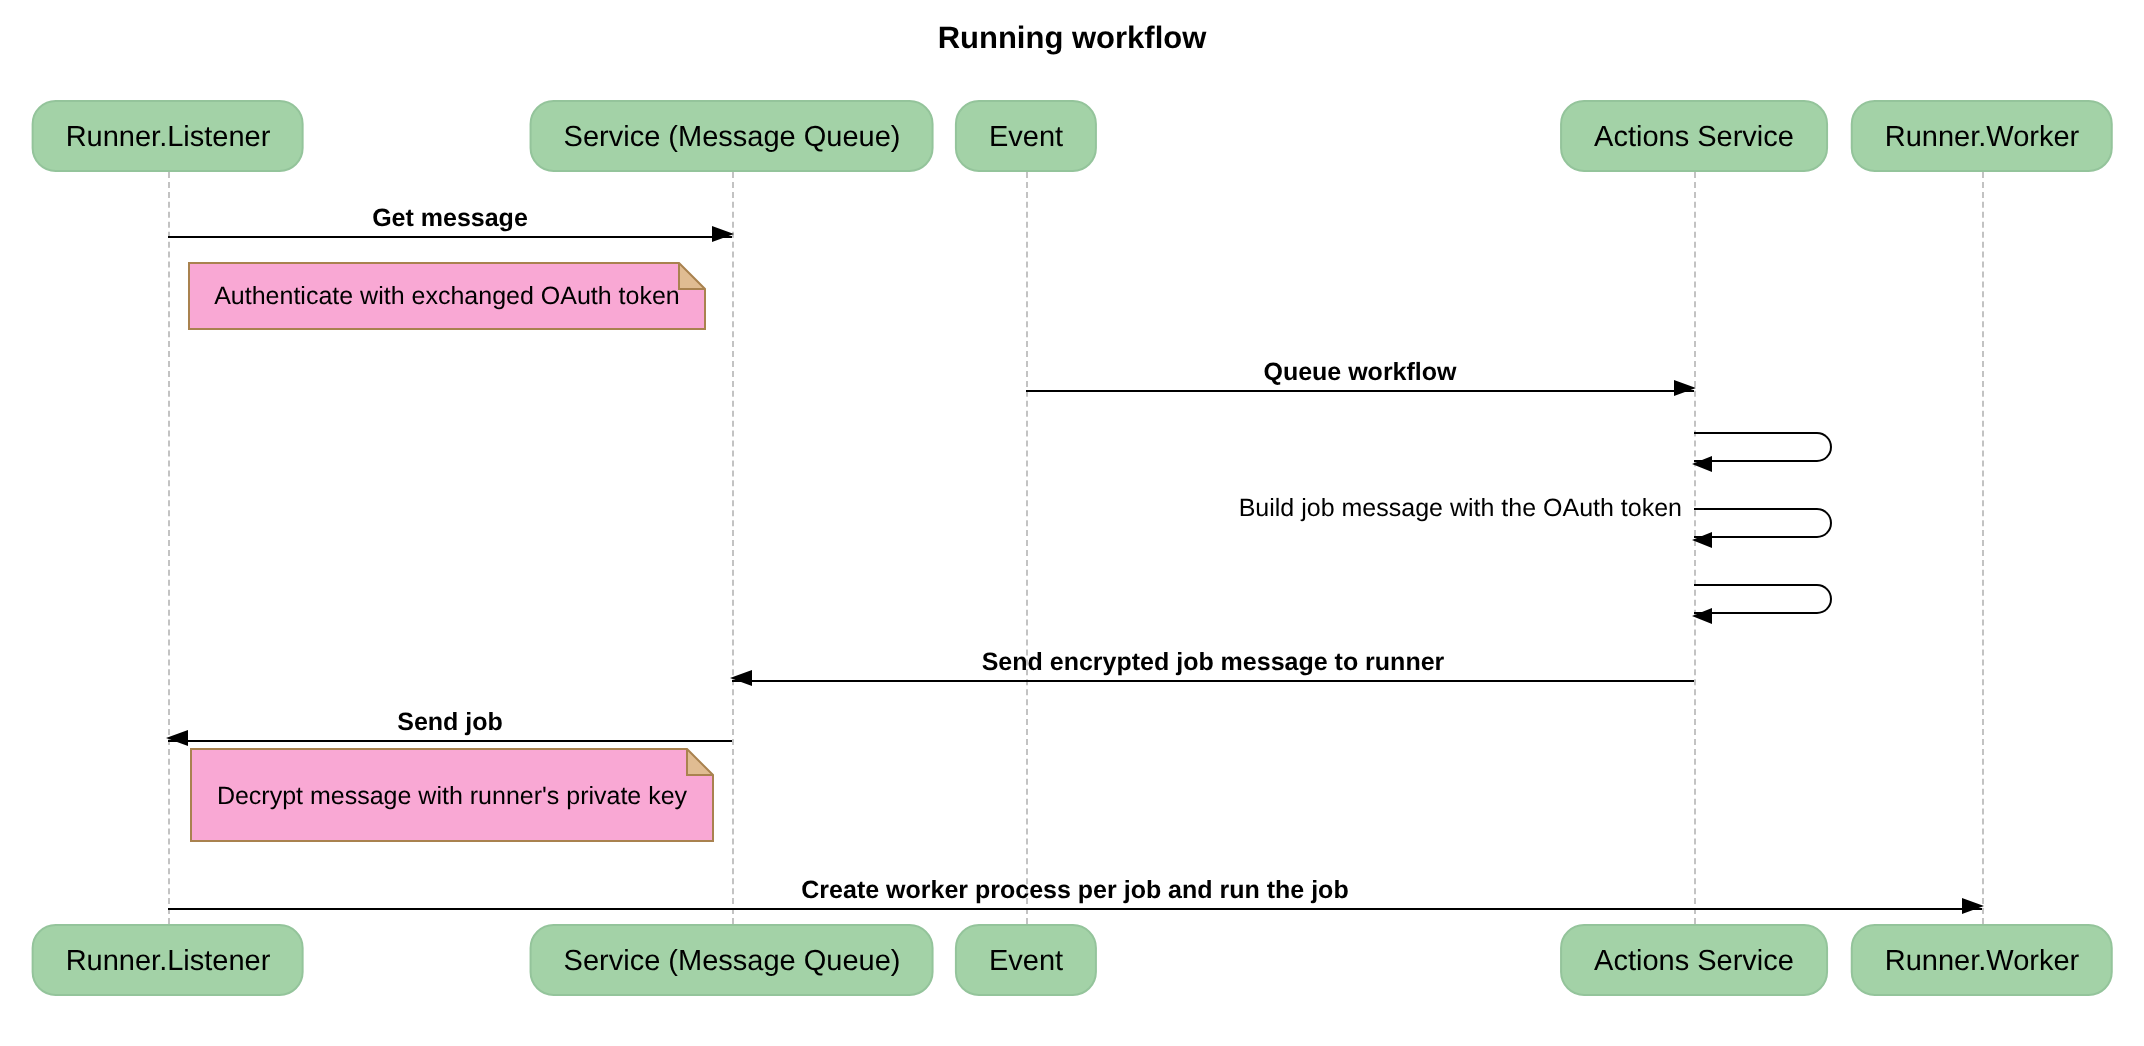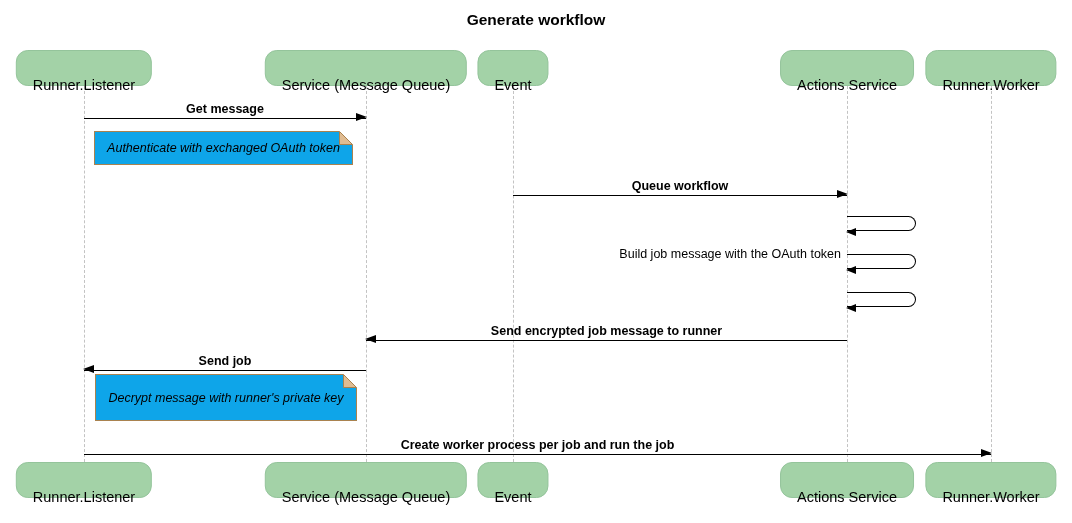--- a/index.html
+++ b/index.html
@@ -16,21 +16,21 @@
     text-align:center;font-size:15.5px;font-weight:700;
   }
   .lifeline{
     position:absolute;top:86px;height:376px;width:0;
     border-left:1px dashed #c3c3c3;
   }
   .participant{
     position:absolute;height:36px;line-height:36px;
     transform:translateX(-50%);
     background:#a3d2a7;border:1px solid #94c49b;border-radius:12px;
-    padding:16px 16px;font-size:14.5px;white-space:nowrap;
+    padding:0 16px;font-size:14.5px;white-space:nowrap;
     box-sizing:border-box;text-align:center;
   }
   .participant.top{top:50px;}
   .participant.bottom{top:462px;}
   .msg{position:absolute;font-weight:bold;}
   .msg-label{
     display:block;height:16px;line-height:14px;
     text-align:center;font-size:12.5px;white-space:nowrap;
   }
   .msg-line{
@@ -60,34 +60,33 @@
     box-sizing:content-box;background:transparent;
   }
   .self-loop .loop-arrow{
     position:absolute;left:-1px;bottom:-6px;width:0;height:0;
     border-right:10px solid #000;
     border-top:4.5px solid transparent;
     border-bottom:4.5px solid transparent;
   }
   .note{
     position:absolute;
-    background:#0ea5e9;border:1px solid #a9824f;
+    background:#f9a8d4;border:1px solid #a9824f;
     display:flex;align-items:center;justify-content:center;
     font-size:12.5px;white-space:nowrap;
     box-sizing:border-box;
-    font-style:italic;
   }
   .note .fold{position:absolute;top:-1px;right:-1px;}
 </style>
 </head>
 <body>
 
 <div id="diagram">
 
-  <div class="title">Generate workflow</div>
+  <div class="title">Running workflow</div>
 
   <div class="lifeline" style="left:84px"></div>
   <div class="lifeline" style="left:366px"></div>
   <div class="lifeline" style="left:513px"></div>
   <div class="lifeline" style="left:847px"></div>
   <div class="lifeline" style="left:991px"></div>
 
   <div class="participant top" style="left:84px">Runner.Listener</div>
   <div class="participant top" style="left:366px">Service (Message Queue)</div>
   <div class="participant top" style="left:513px">Event</div>

